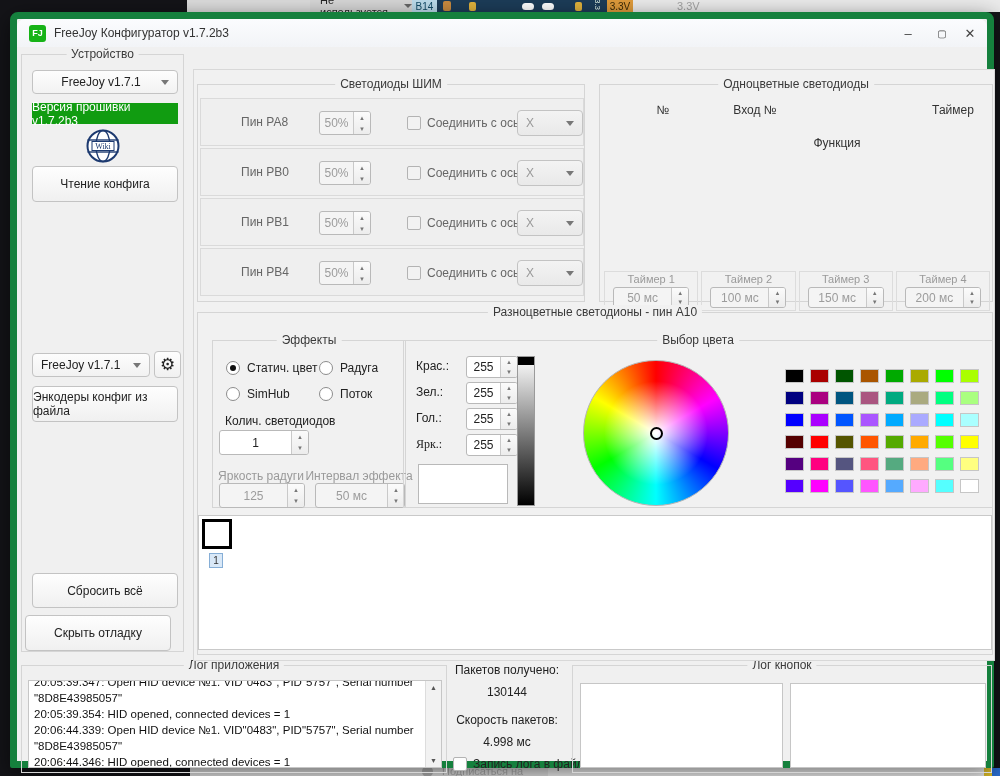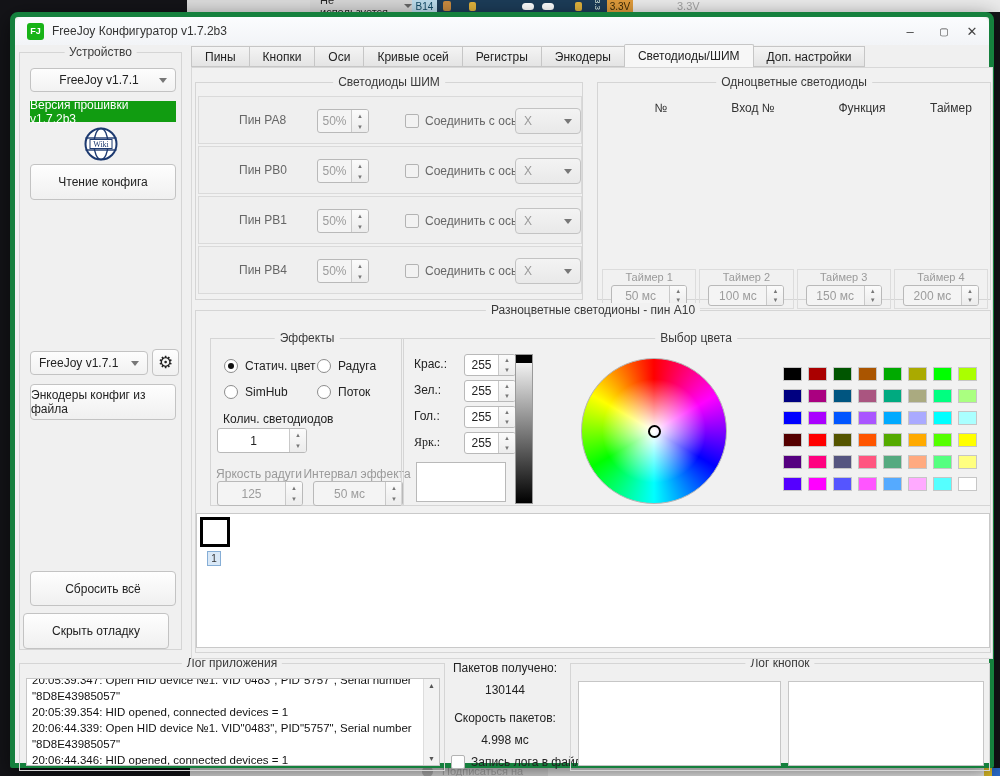--- a/index.html
+++ b/index.html
@@ -6,21 +6,21 @@
   html,body{width:1000px;height:776px;overflow:hidden}
   body{font-family:"Liberation Sans",sans-serif;background:#141418;position:relative}
   .abs{position:absolute}
   
   #top-strip,#bottom-strip{position:absolute;left:0;width:1000px;overflow:hidden}
   #top-strip{top:0;height:12px}
   #bottom-strip{top:768px;height:8px}
   .seg{position:absolute;top:0;height:100%;overflow:hidden;font-size:11px;color:#222;display:flex;align-items:center}
   
   #win{position:absolute;left:10px;top:12px;width:984px;height:756px;background:#f0f0f0;
-       border:5px solid #15803d;border-radius:8px 8px 2px 2px;box-shadow:0 6px 22px rgba(0,0,0,.55)}
+       border:7px solid #15803d;border-radius:8px 8px 2px 2px;box-shadow:0 6px 22px rgba(0,0,0,.55)}
   #titlebar{position:absolute;left:0;top:0;width:100%;height:28px;background:linear-gradient(#fbfcfe,#f2f4f7);
             border-radius:8px 8px 0 0;display:flex;align-items:center}
   #app-icon{width:17px;height:17px;margin-left:12px;border-radius:3px;background:#17b317;color:#fff;
             font-size:9px;font-weight:bold;display:flex;align-items:center;justify-content:center}
   #title-text{margin-left:8px;font-size:12px;color:#333}
   .winbtn{position:absolute;top:4px;width:22px;height:20px;display:flex;align-items:center;justify-content:center;color:#444;font-size:13px}
   
   .groupbox{position:absolute;border:1px solid #d5d5d5}
   .gb-label{position:absolute;top:-8px;left:50%;transform:translateX(-50%);background:#f0f0f0;
             padding:0 5px;font-size:12px;color:#3a3a3a;white-space:nowrap;line-height:15px}
@@ -152,30 +152,20 @@
         <span class="arr"></span>
     </div>
     <div class="btn" style="left:132px;top:296px;width:27px;height:27px;font-size:17px">
         <span>⚙</span>
       </div>
     <div class="btn" style="left:10px;top:331px;width:146px;height:36px">Энкодеры конфиг из файла</div>
     <div class="btn" style="left:10px;top:518px;width:146px;height:35px">Сбросить всё</div>
     <div class="btn" style="left:3px;top:560px;width:146px;height:36px">Скрыть отладку</div>
   </div>
 
-  <div id="tabbar">
-      <div class="tab">Пины</div>
-      <div class="tab">Кнопки</div>
-      <div class="tab">Оси</div>
-      <div class="tab">Кривые осей</div>
-      <div class="tab">Регистры</div>
-      <div class="tab">Энкодеры</div>
-      <div class="tab active">Светодиоды/ШИМ</div>
-      <div class="tab">Доп. настройки</div>
-    </div>
   <div id="tabpane"></div>
 
   <div class="groupbox" style="left:180px;top:65px;width:388px;height:218px;z-index:2">
     <div class="gb-label" style="background:#f1f1f1">Светодиоды ШИМ</div>
     <div class="abs" id="pwm-rows" style="left:2px;top:13px;width:384px">
         <div class="pwm-row">
           <div class="lbl mid" style="left: 40px; top: 16px;">Пин PA8</div>
           <div class="spin disabled" style="left: 118px; top: 12px; width: 52px; height: 24px;">
             <div class="sval">50%</div>
             <div class="sbtns">
@@ -239,21 +229,21 @@
           </div>
         </div>
       </div>
   </div>
 
   <div class="groupbox" style="left:582px;top:65px;width:394px;height:218px;z-index:2">
     <div class="gb-label" style="background:#f1f1f1">Одноцветные светодиоды</div>
     <div class="abs" id="single-headers" style="left:0;top:0;width:100%;height:40px">
         <div class="hdr-cell" style="left: 63px;">№</div>
         <div class="hdr-cell" style="left: 155px;">Вход №</div>
-        <div class="hdr-cell" style="left: 264px;">Функция</div>
+        <div class="hdr-cell" style="left: 237px; margin-top: 33px;">Функция</div>
         <div class="hdr-cell" style="left: 353px;">Таймер</div>
       </div>
     <div id="timer-row">
         <div class="timer-box">
           <div class="tlabel">Таймер 1</div>
           <div class="spin disabled" style="left: 50%; transform: translateX(-50%); top: 15px; width: 76px; height: 21px;">
             <div class="sval">50 мс</div>
             <div class="sbtns">
               <span>▲</span>
               <span>▼</span>

